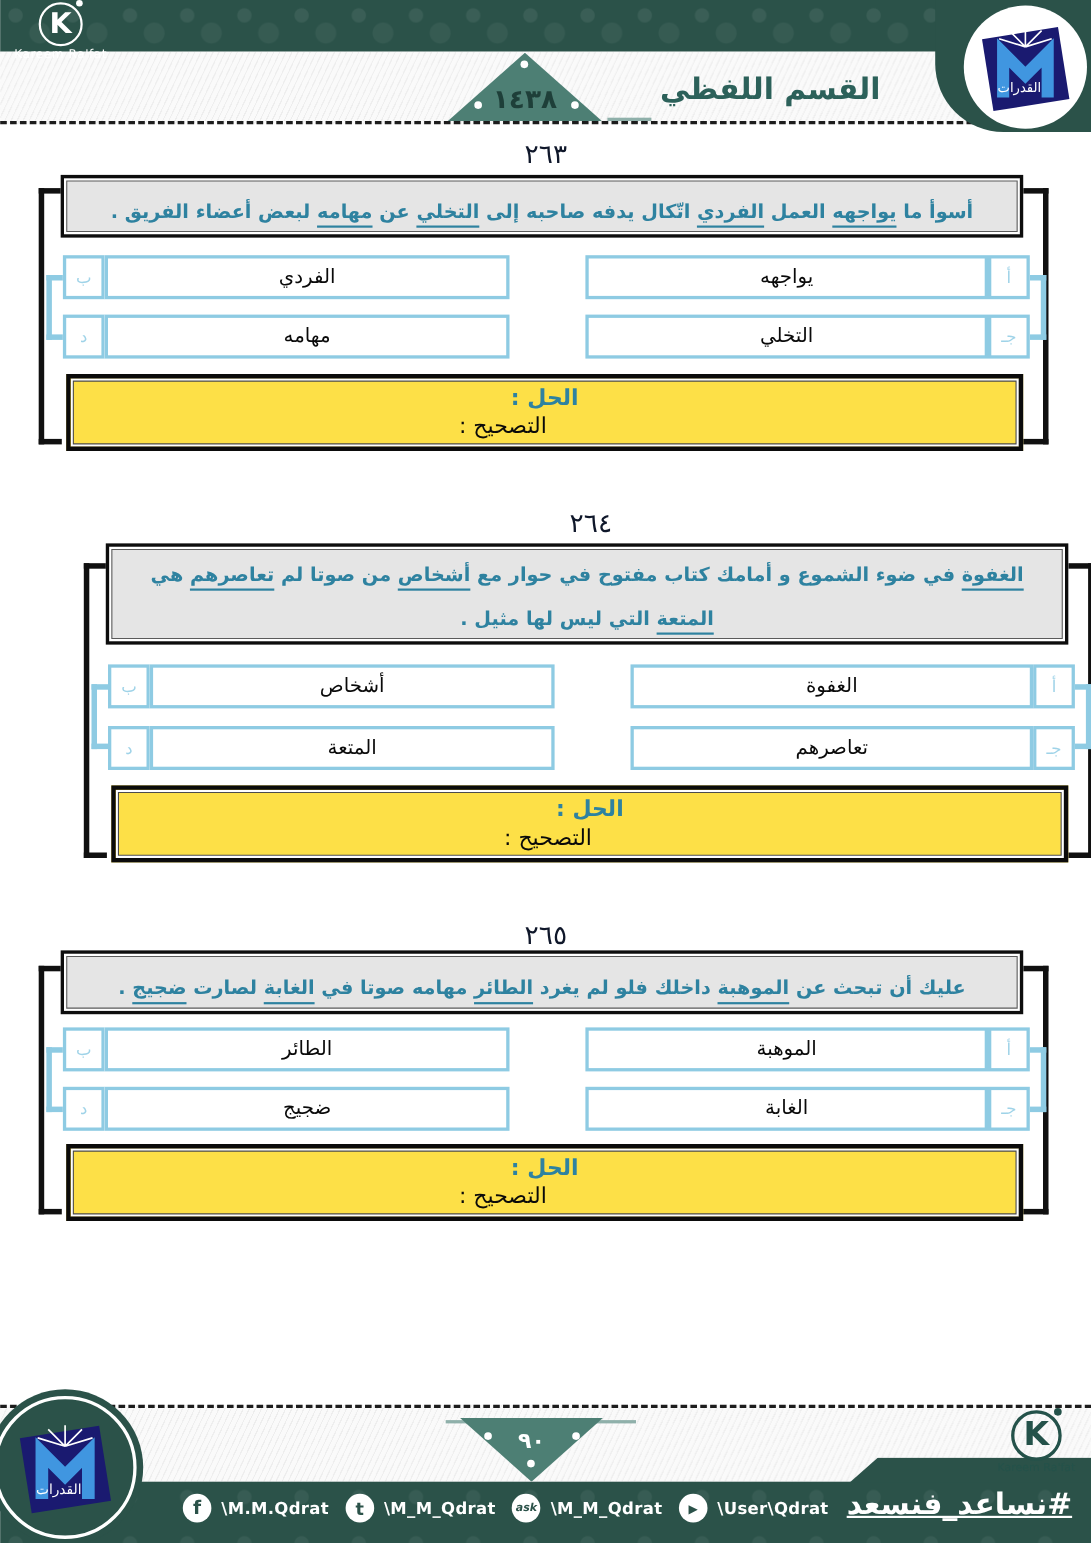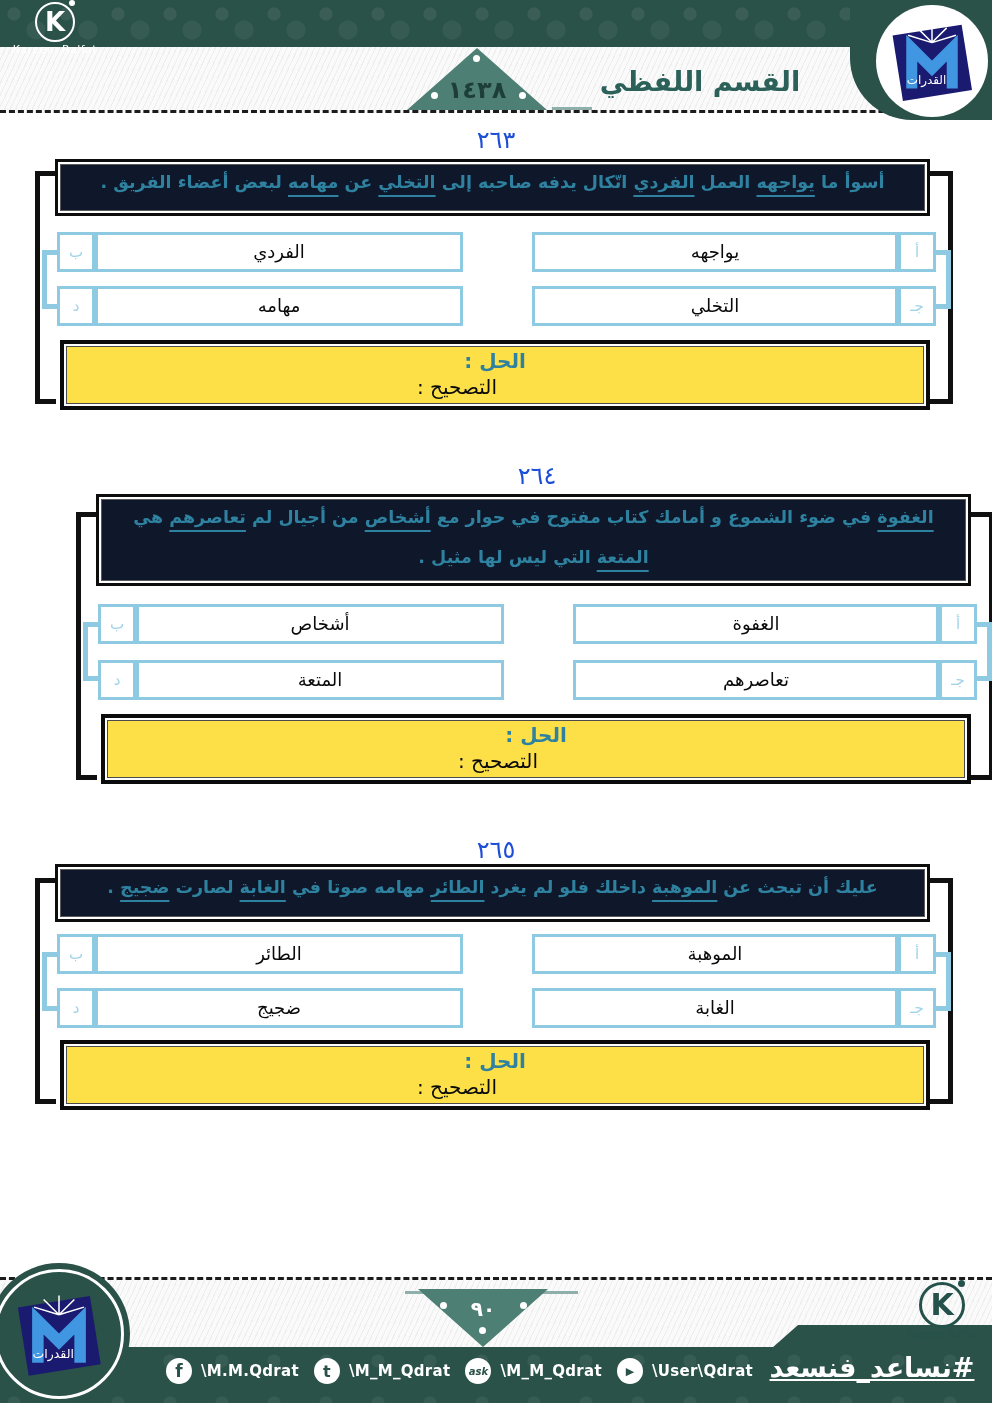--- a/index.html
+++ b/index.html
@@ -35,24 +35,24 @@
 
   .tri-year { position:absolute; top:48px; left:407px; width:140px; height:62px;
     background:#4d7f74; clip-path:polygon(50% 0, 100% 100%, 0 100%); }
   .tri-year .tri-num { position:absolute; top:28px; width:100%; text-align:center;
     font-size:24px; font-weight:bold; color:#1e3f39; }
   .tri-dot { position:absolute; width:7px; height:7px; border-radius:50%; background:#ffffff; }
   .deco-line { position:absolute; height:3px; background:#8fb0aa; }
 
   
   .q-block { position:absolute; left:0; width:992px; }
-  .q-number { position:absolute; top:0; width:100%; text-align:center; font-size:24px; color:#1d4ed8; }
-  .q-box { position:absolute; left:55px; width:875px; border:3px solid #0d0d0d; background:#0f172a;
+  .q-number { position:absolute; top:0; width:100%; text-align:center; font-size:24px; color:#0f172a; }
+  .q-box { position:absolute; left:55px; width:875px; border:3px solid #0d0d0d; background:#e5e5e5;
     box-shadow:inset 0 0 0 2px #ffffff, inset 0 0 0 3px #5a5a5a;
-    display:flex; align-items:flex-start; justify-content:center; text-align:center;
+    display:flex; align-items:flex-end; justify-content:center; text-align:center;
     color:#2e82a0; font-weight:bold; font-size:17.5px; line-height:40px; padding:0 14px; }
   .q-box .u { text-decoration:underline; text-decoration-thickness:2px; text-underline-offset:7px; }
 
   .opt-text { position:absolute; height:40px; border:3px solid #8ecbe3; background:#ffffff;
     font-size:18px; color:#0a0a0a; text-align:center; line-height:34px; }
   .opt-right { left:532px; width:366px; }
   .opt-left  { left:95px;  width:368px; }
   .opt-letter { position:absolute; width:38px; height:40px; border:3px solid #8ecbe3; background:#ffffff;
     color:#9fd3e8; font-size:15px; text-align:center; line-height:34px; }
   .letter-right { left:898px; }
@@ -159,21 +159,21 @@
       <div class="sol-label">الحل :</div>
       <div class="cor-label">التصحيح :</div>
     </div>
   </div>
 
   <div class="q-block" style="top:462px;height:340px;margin-left:41px;">
     <div class="q-number">٢٦٤</div>
     <div class="black-br-left" style="top:50px;height:268px;"></div>
     <div class="black-br-right" style="top:50px;height:268px;"></div>
     <div class="q-box" style="top:32px;height:92px;">
-      <div><span class="u">الغفوة</span><span> في ضوء الشموع و أمامك كتاب مفتوح في حوار مع </span><span class="u">أشخاص</span><span> من أجيال لم </span><span class="u">تعاصرهم</span><span> هي</span><br><span class="u">المتعة</span><span> التي ليس لها مثيل .</span></div>
+      <div><span class="u">الغفوة</span><span> في ضوء الشموع و أمامك كتاب مفتوح في حوار مع </span><span class="u">أشخاص</span><span> من صوتا لم </span><span class="u">تعاصرهم</span><span> هي</span><br><span class="u">المتعة</span><span> التي ليس لها مثيل .</span></div>
     </div>
     <div class="blue-br-right" style="top:160px;height:59px;"></div>
     <div class="blue-br-left" style="top:160px;height:59px;"></div>
     <div class="opt-letter letter-right" style="top:142px;">أ</div>
     <div class="opt-text opt-right" style="top:142px;">الغفوة</div>
     <div class="opt-letter letter-left" style="top:142px;">ب</div>
     <div class="opt-text opt-left" style="top:142px;">أشخاص</div>
     <div class="opt-letter letter-right" style="top:198px;">جـ</div>
     <div class="opt-text opt-right" style="top:198px;">تعاصرهم</div>
     <div class="opt-letter letter-left" style="top:198px;">د</div>

